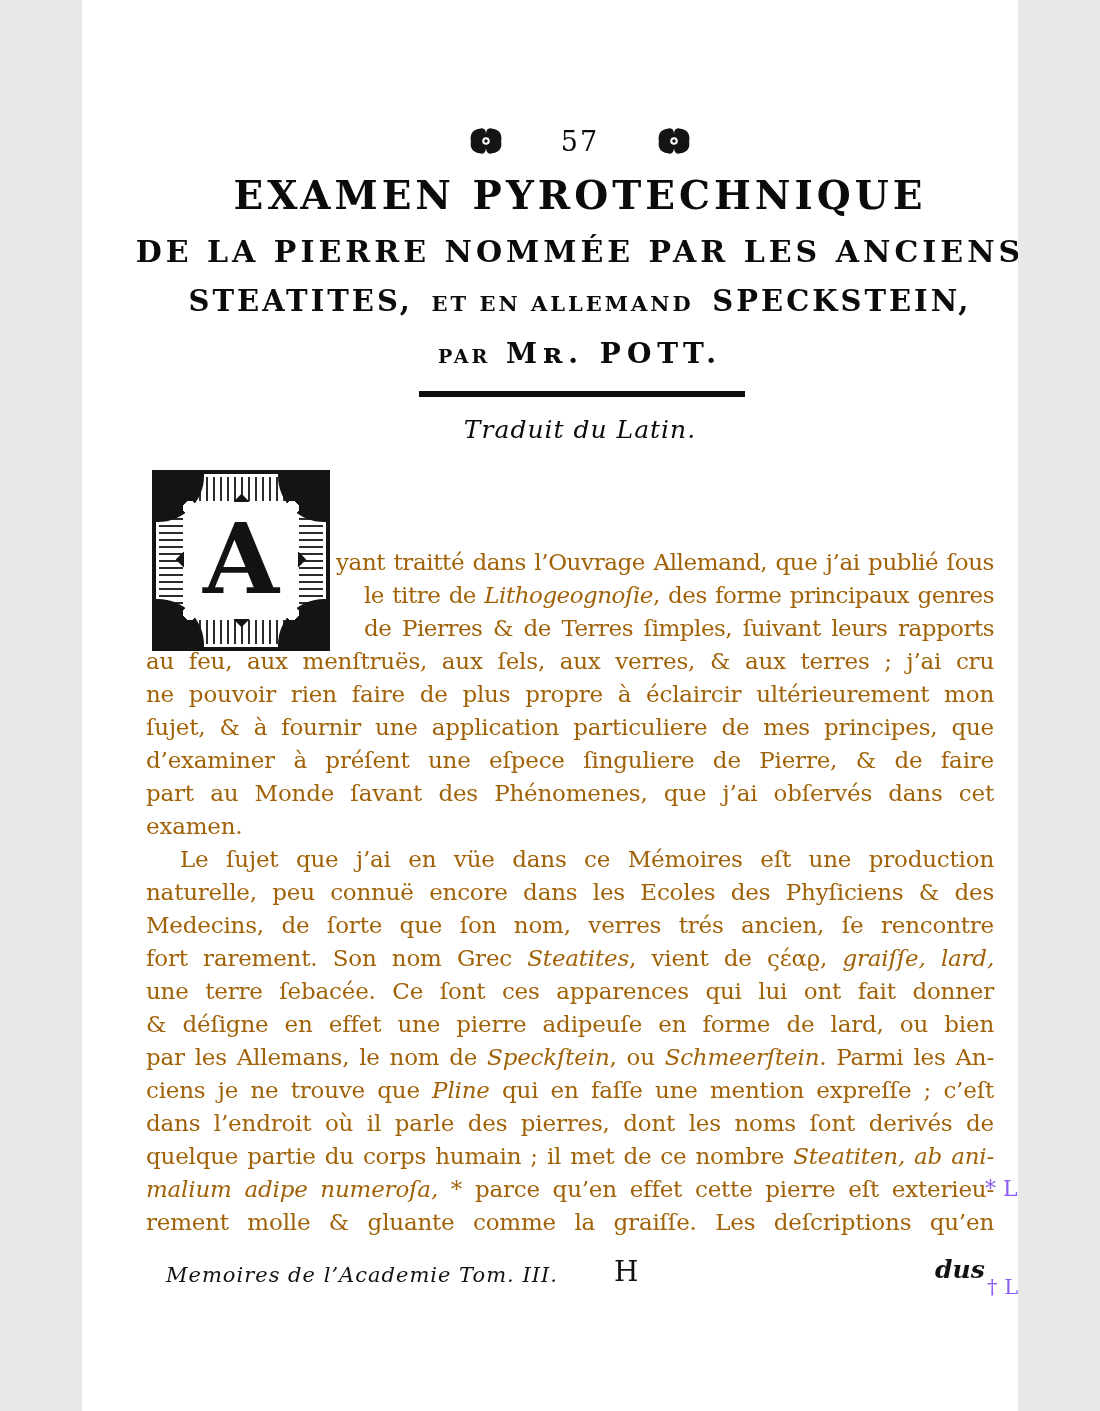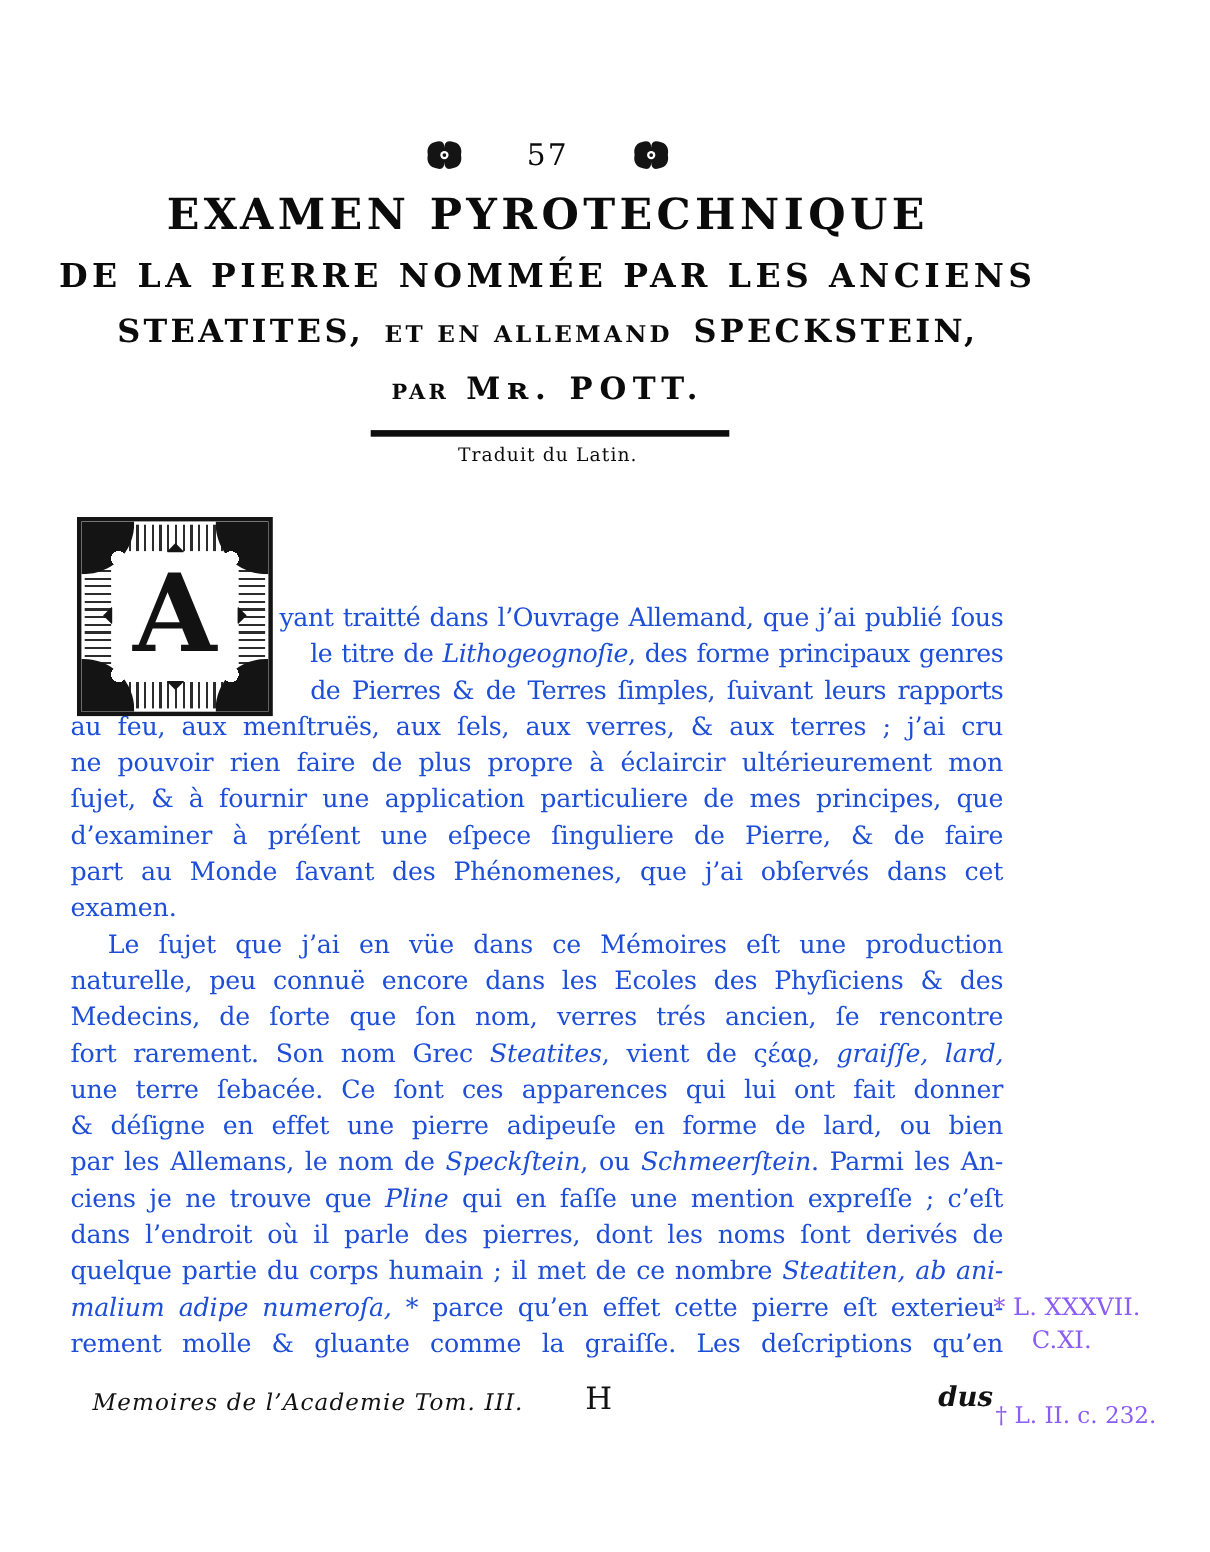--- a/index.html
+++ b/index.html
@@ -1,34 +1,34 @@
 <!DOCTYPE html>
 <html><head>
 <meta charset="utf-8">
 <style>
   html,body{margin:0;padding:0;background:#e8e8e8;}
-  .page{position:relative;width:1100px;height:1411px;background:#ffffff;margin:0 auto;
+  .page{position:relative;width:936px;height:1411px;background:#ffffff;margin:0 auto;
         font-family:"DejaVu Serif","Liberation Serif",serif;color:#121212;overflow:hidden;}
 
   
   .hrow{position:absolute;left:8px;width:980px;text-align:center;color:#0b0b0b;}
   .pagenum-row{top:118px;height:46px;display:flex;align-items:center;justify-content:center;gap:54px;}
   .pn{font-size:27px;letter-spacing:2px;}
   .fleuron{display:inline-flex;align-items:center;}
   .fleuron svg{display:block;}
   .title1{top:172px;font-size:39px;letter-spacing:4px;font-weight:bold;}
   .title2{top:234px;font-size:30px;letter-spacing:4px;font-weight:bold;}
   .title3{top:284px;font-weight:bold;letter-spacing:3px;}
   .title3 .big{font-size:29px;}
   .title3 .small{font-size:21px;padding:0 10px;}
   .byline{top:337px;font-weight:bold;}
   .byline .small{font-size:19px;letter-spacing:3px;padding-right:10px;}
   .byline .big{font-size:28px;letter-spacing:6px;}
   .rule{position:absolute;left:337px;top:391px;width:326px;height:6px;background:#0d0d0d;}
-  .transnote{top:404px;font-size:17px;letter-spacing:1px;}
+  .transnote{top:415px;font-style:italic;font-size:25px;letter-spacing:1px;}
 
   
   .dropcap{position:absolute;left:70px;top:470px;width:178px;height:181px;box-sizing:border-box;
            border:4px solid #141414;background:#fff;}
   .dc-edge{position:absolute;opacity:.9;}
   .dc-edge.t{left:8px;right:8px;top:3px;height:24px;background:repeating-linear-gradient(90deg,#141414 0 2px,transparent 2px 7px);}
   .dc-edge.b{left:8px;right:8px;bottom:3px;height:24px;background:repeating-linear-gradient(90deg,#141414 0 2px,transparent 2px 7px);}
   .dc-edge.l{top:8px;bottom:8px;left:3px;width:24px;background:repeating-linear-gradient(0deg,#141414 0 2px,transparent 2px 7px);}
   .dc-edge.r{top:8px;bottom:8px;right:3px;width:24px;background:repeating-linear-gradient(0deg,#141414 0 2px,transparent 2px 7px);}
   .dc-corner{position:absolute;width:48px;height:48px;background:#141414;}
@@ -42,21 +42,21 @@
      background:radial-gradient(circle at 14px 14px,#fff 0 7px,transparent 7px),#141414;}
   .dc-leaf{position:absolute;width:11px;height:11px;background:#141414;transform:rotate(45deg);}
   .dc-leaf.n{left:80px;top:22px;} .dc-leaf.s{left:80px;bottom:22px;}
   .dc-leaf.w{top:80px;left:22px;} .dc-leaf.e{top:80px;right:22px;}
   .dc-center{position:absolute;inset:28px;background:#fff;border-radius:34%;
              display:flex;align-items:center;justify-content:center;}
   .dc-center span{font-size:98px;line-height:1;font-weight:bold;transform:translateY(-2px);}
 
   
   .tb{position:absolute;left:64px;top:546px;width:848px;font-size:23px;line-height:33px;
-      letter-spacing:-0.2px;color:#1d4ed8;}
+      letter-spacing:-0.2px;color:#a16207;}
   .line{text-align:justify;text-align-last:justify;white-space:normal;}
   .line.end{text-align-last:left;}
   .line.dc1{margin-left:190px;letter-spacing:-0.4px;}
   .line.dc2{margin-left:218px;letter-spacing:-0.5px;}
   .line.ind{text-indent:34px;}
   .it{font-style:italic;}
   .gk{font-style:normal;}
 
   
   .mnote{position:absolute;font-size:22px;line-height:26px;color:#8b5cf6;white-space:nowrap;}

